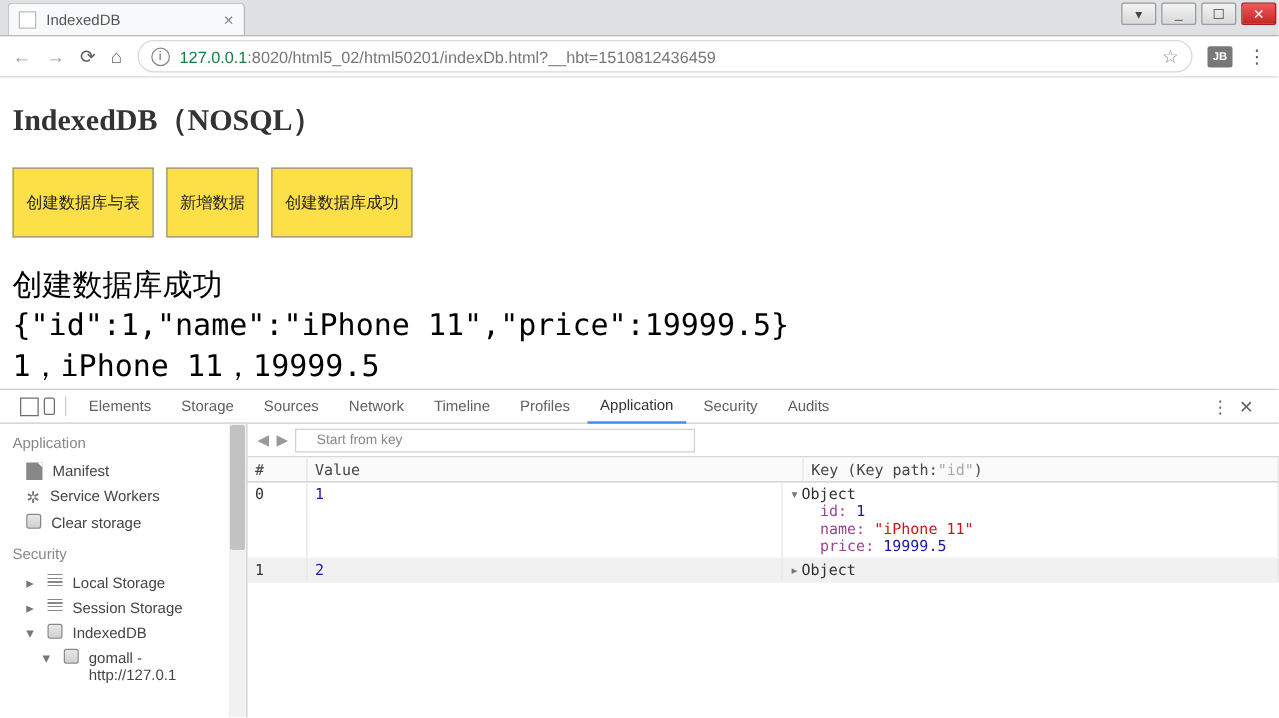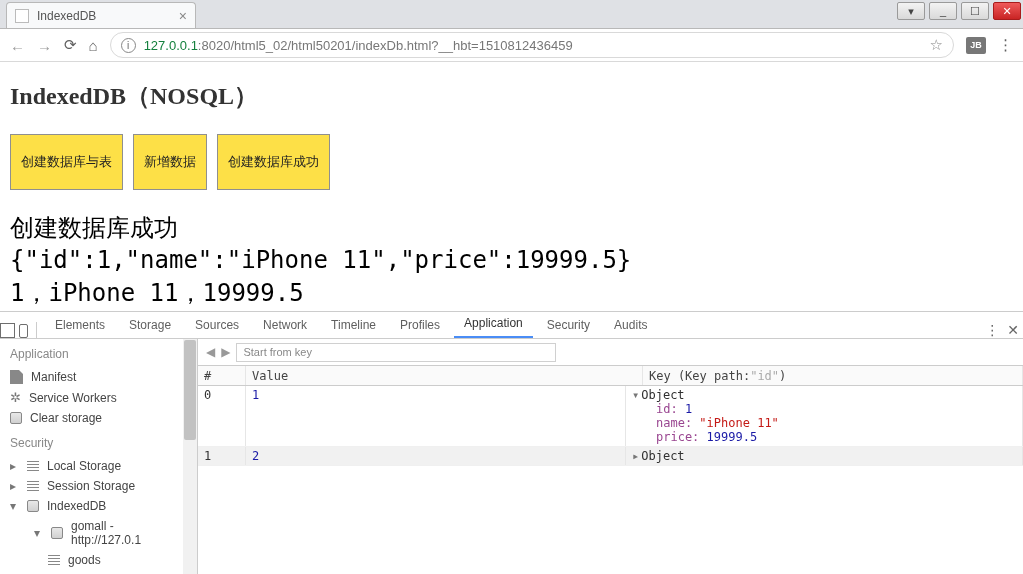--- a/index.html
+++ b/index.html
@@ -18,47 +18,47 @@
 .omnibox .info{width:15px;height:15px;border:1px solid #888;border-radius:50%;display:flex;align-items:center;justify-content:center;font-size:10px;color:#666}
 .omnibox .host{color:#15803d}
 .omnibox .star{margin-left:auto;color:#888;font-size:15px}
 .jb{width:20px;height:17px;background:#777;color:#fff;font-size:9px;font-weight:bold;display:flex;align-items:center;justify-content:center;border-radius:2px}
 .page{padding:18px 10px 10px 10px;font-family:SimSun,"宋体",serif}
 .page h2{font-size:24px;font-weight:bold;margin-bottom:22px}
 .btnrow{display:flex;gap:10px;margin-bottom:22px}
 .btnrow button{font-family:SimSun,"宋体",serif;font-size:13px;padding:18px 10px;background:#fde047;border:1px solid #8f8f8f;color:#222}
 .output{font-family:SimSun,"宋体",monospace;font-size:24px;line-height:1.35;color:#000}
 .devtools{position:absolute;left:0;right:0;bottom:0;height:263px;border-top:1px solid #ccc;display:flex;flex-direction:column;background:#fff}
-.dt-tabs{height:27px;display:flex;align-items:flex-end;border-bottom:1px solid #ccc;font-size:12px;color:#5f5f5f;padding:0 0;gap:4px}
+.dt-tabs{height:27px;display:flex;align-items:center;border-bottom:1px solid #ccc;font-size:12px;color:#5f5f5f;padding:0 16px;gap:4px}
 .dt-tabs .pick{width:15px;height:15px;border:1px solid #6e6e6e}
 .dt-tabs .mobile{width:9px;height:14px;border:1px solid #6e6e6e;border-radius:2px}
 .dt-tabs .sep{width:1px;height:16px;background:#ccc;margin:0 4px}
 .dt-tab{padding:6px 10px;cursor:default}
 .dt-tab.active{color:#333;border-bottom:2px solid #4a8df6}
 .dt-tabs .spacer{flex:1}
 .dt-tabs .dots{font-size:14px;color:#666}
 .dt-tabs .x{font-size:14px;color:#666;padding:0 4px}
 .dt-body{flex:1;display:flex;min-height:0}
 .sidebar{width:198px;border-right:1px solid #ccc;overflow:auto;font-size:12px;color:#444;position:relative}
 .sidebar .scrollbar{position:absolute;right:0;top:0;width:14px;height:100%;background:#f1f1f1}
 .sidebar .thumb{position:absolute;right:1px;top:1px;width:12px;height:100px;background:#c2c2c2;border-radius:2px}
 .sb-h{padding:8px 10px 6px;color:#888}
-.sb-item{display:flex;align-items:center;gap:8px;padding:3px 10px 3px 10px}
+.sb-item{display:flex;gap:8px;padding:3px 10px 3px 21px}
 .sb-item .arrow{color:#777;width:9px;display:inline-block}
 .fi{width:13px;height:14px;background:#888;display:inline-block;position:relative}
 .fi::before{content:"";position:absolute;right:0;top:0;border-top:4px solid #fff;border-left:4px solid transparent}
 .gearicon{color:#777;font-size:13px}
 .cylicon{width:12px;height:12px;border:1px solid #888;border-radius:2px;background:linear-gradient(#e8e8e8,#d0d0d0);display:inline-block}
 .stackicon{width:12px;height:10px;display:inline-block;background:repeating-linear-gradient(to bottom,#888 0 1px,transparent 1px 3px)}
 .sb-item.lvl1{padding-left:34px}
 .sb-item.lvl2{padding-left:48px}
 .main{flex:1;display:flex;flex-direction:column;min-width:0}
 .main-top{height:27px;border-bottom:1px solid #ccc;display:flex;align-items:center;gap:6px;padding:0 8px}
 .tri{color:#999;font-size:12px}
-.keyfilter{flex:0 0 320px;height:19px;border:1px solid #d0d0d0;padding:0 6px;font-size:11px;color:#888;display:flex;align-items:center}
+.keyfilter{flex:0 0 320px;height:19px;border:1px solid #d0d0d0;padding:0 16px;font-size:11px;color:#888;display:flex;align-items:center}
 .grid{flex:1;display:flex;flex-direction:column;font-family:Consolas,Menlo,monospace;font-size:12px}
 .grid-head{display:flex;height:20px;border-bottom:1px solid #ccc;color:#444;background:#fafafa}
 .gh{border-right:1px solid #e6e6e6;display:flex;align-items:center;padding:0 6px}
 .gh.idx{width:48px}
 .gh.key{flex:0 0 380px}
 .gh.val{flex:1}
 .dim{color:#aaa}
 .grid-row{display:flex;border-bottom:1px solid #f0f0f0}
 .grid-row.sel{background:#f1f1f1}
 .gc{border-right:1px solid #e6e6e6;padding:2px 6px}
@@ -167,24 +167,20 @@
       <div class="sb-item">
           <span class="arrow">▾</span>
           <span class="cylicon"></span>
           <span>IndexedDB</span>
         </div>
       <div class="sb-item lvl1">
           <span class="arrow">▾</span>
           <span class="cylicon"></span>
           <span>gomall - http://127.0.1</span>
         </div>
-      <div class="sb-item lvl2">
-          <span class="stackicon"></span>
-          <span>goods</span>
-        </div>
     </div>
     <div class="main">
       <div class="main-top">
         <span class="tri">◀</span>
         <span class="tri">▶</span>
         <div class="keyfilter">
             <span>Start from key</span>
           </div>
       </div>
       <div class="grid">

